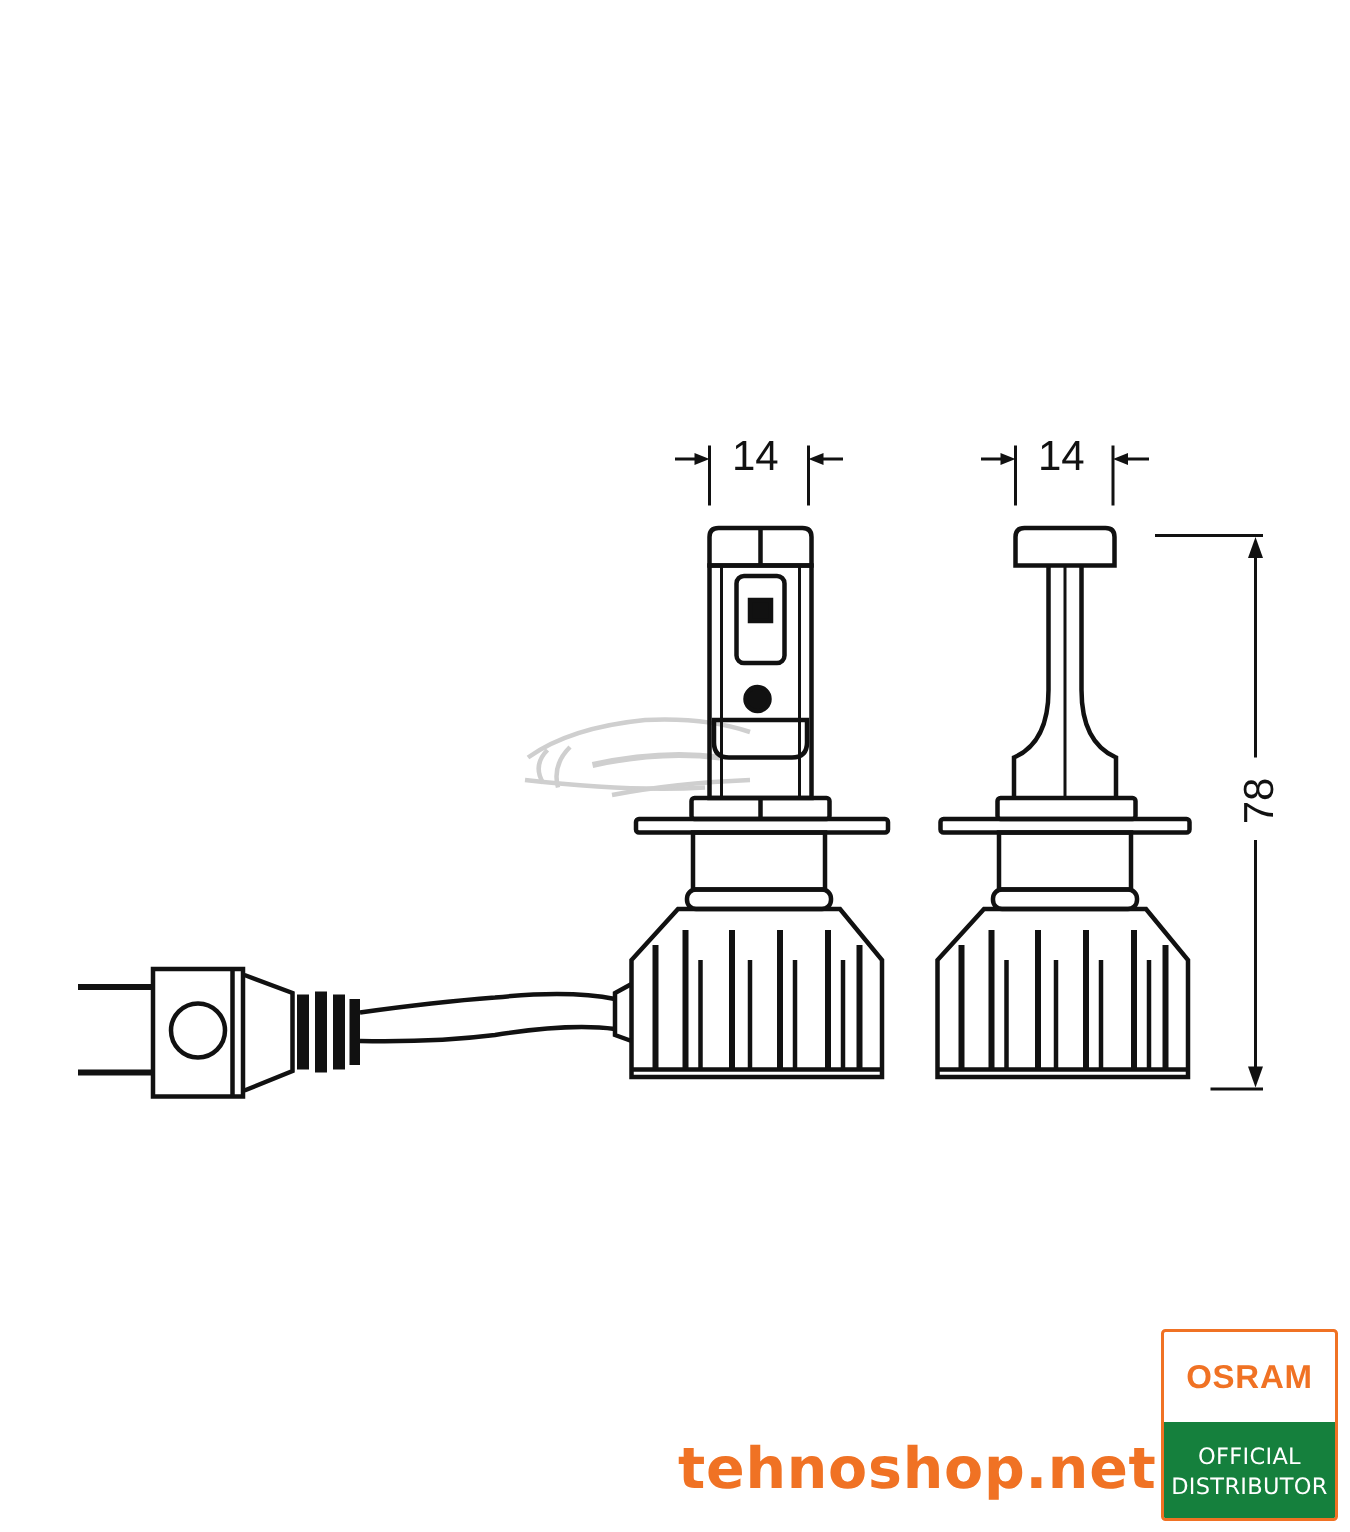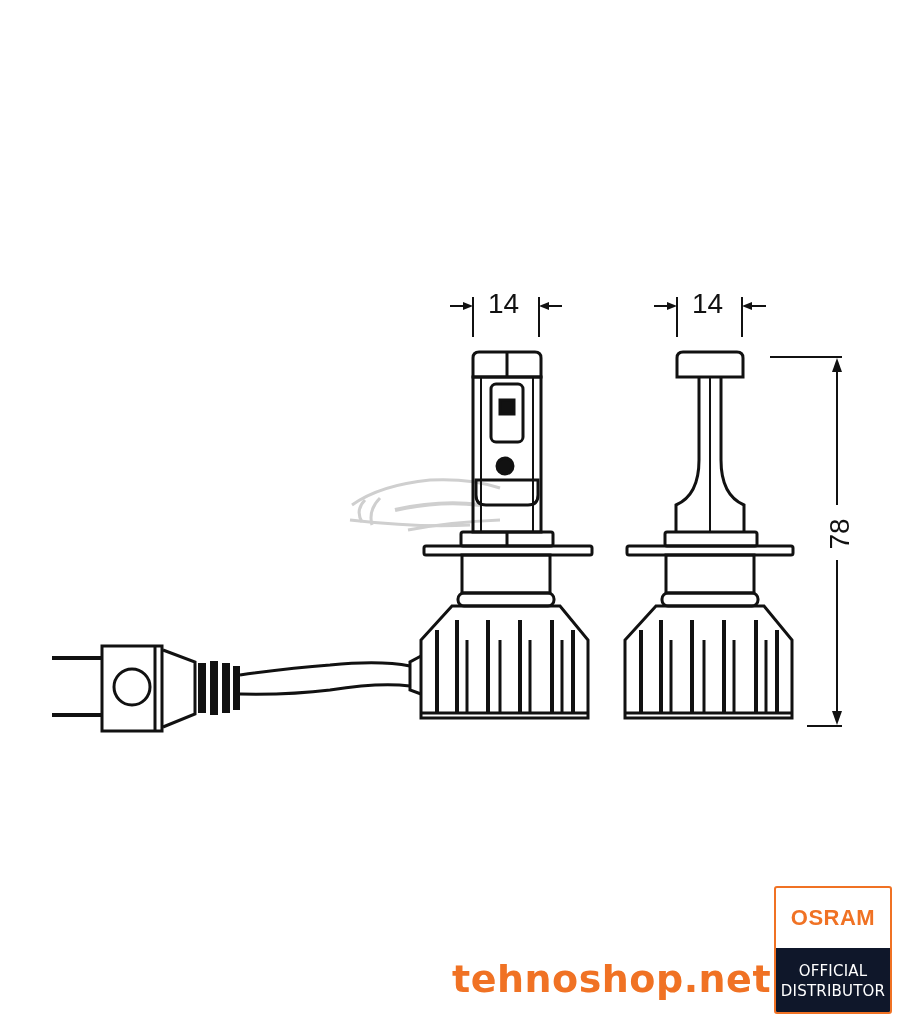--- a/index.html
+++ b/index.html
@@ -6,21 +6,21 @@
   body { width: 900px; height: 1021px; position: relative; overflow: hidden; font-family: "Liberation Sans", sans-serif; }
   #drawing { position: absolute; left: 0; top: 0; width: 900px; height: 1021px; }
   .dim-text { position: absolute; font-family: "Liberation Sans", sans-serif; font-size: 28px; color: #111; line-height: 1; }
   #dim-left { left: 488px; top: 290px; }
   #dim-mid { left: 692px; top: 290px; }
   #dim-right { left: 824px; top: 520px; transform: rotate(-90deg); transform-origin: center; }
   #shop-text { position: absolute; left: 452px; top: 960px; font-family: "DejaVu Sans", sans-serif; font-weight: bold; font-size: 38px; color: #f07224; letter-spacing: 0.5px; line-height: 1; }
   #badge { position: absolute; left: 774px; top: 886px; width: 118px; height: 128px; border: 2px solid #f07224; border-radius: 3px; box-sizing: border-box; overflow: hidden; background: #fff; }
   #badge-top { height: 60px; display: flex; align-items: center; justify-content: center; }
   #badge-brand { font-family: "Liberation Sans", sans-serif; font-weight: bold; font-size: 22px; color: #f07224; letter-spacing: 0.5px; }
-  #badge-bottom { background: #0f172a; height: 66px; display: flex; flex-direction: column; align-items: center; justify-content: center; }
+  #badge-bottom { background: #15803d; height: 66px; display: flex; flex-direction: column; align-items: center; justify-content: center; }
   .badge-line { font-family: "DejaVu Sans", sans-serif; font-size: 15px; color: #ffffff; line-height: 20px; letter-spacing: 0.2px; }
 </style>
 </head>
 <body>
 
 <svg id="drawing" viewBox="0 0 900 1021" xmlns="http://www.w3.org/2000/svg">
 
   <g fill="none" stroke="#cfcfcf" stroke-width="3">
     <path d="M352 505 Q380 485 430 480 Q470 478 500 488"></path>
     <path d="M365 500 Q355 510 362 522"></path>

